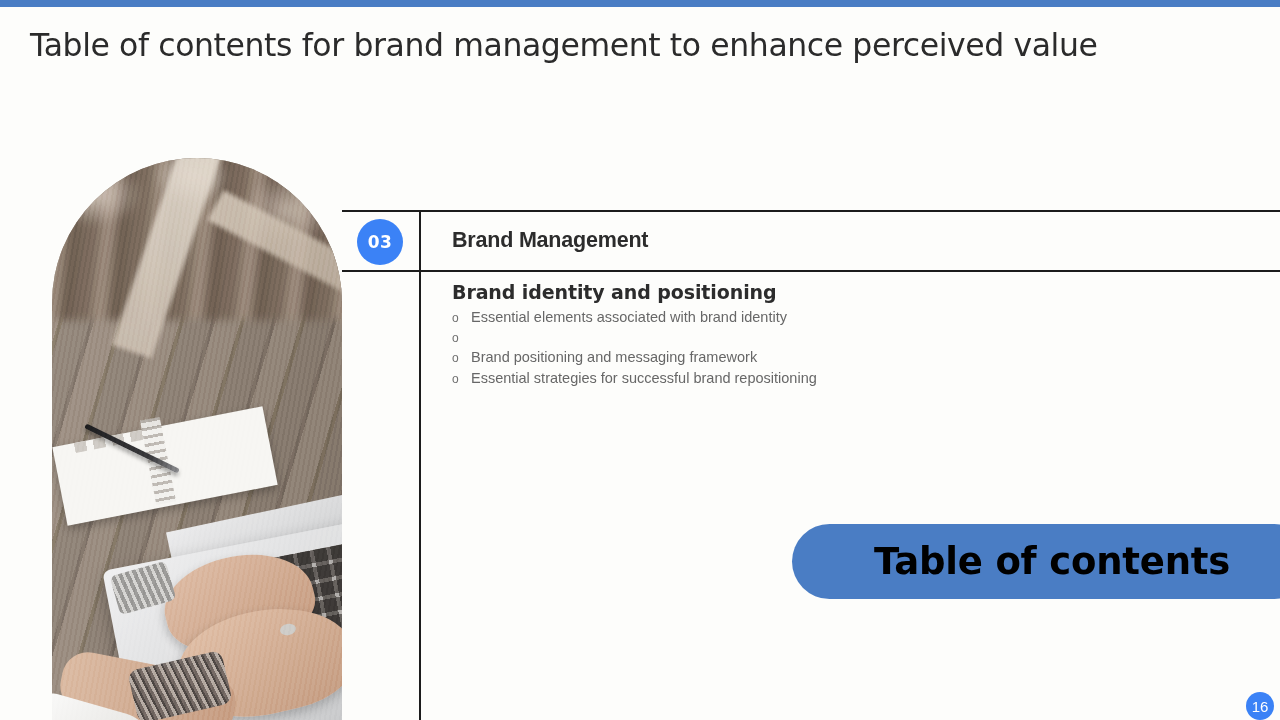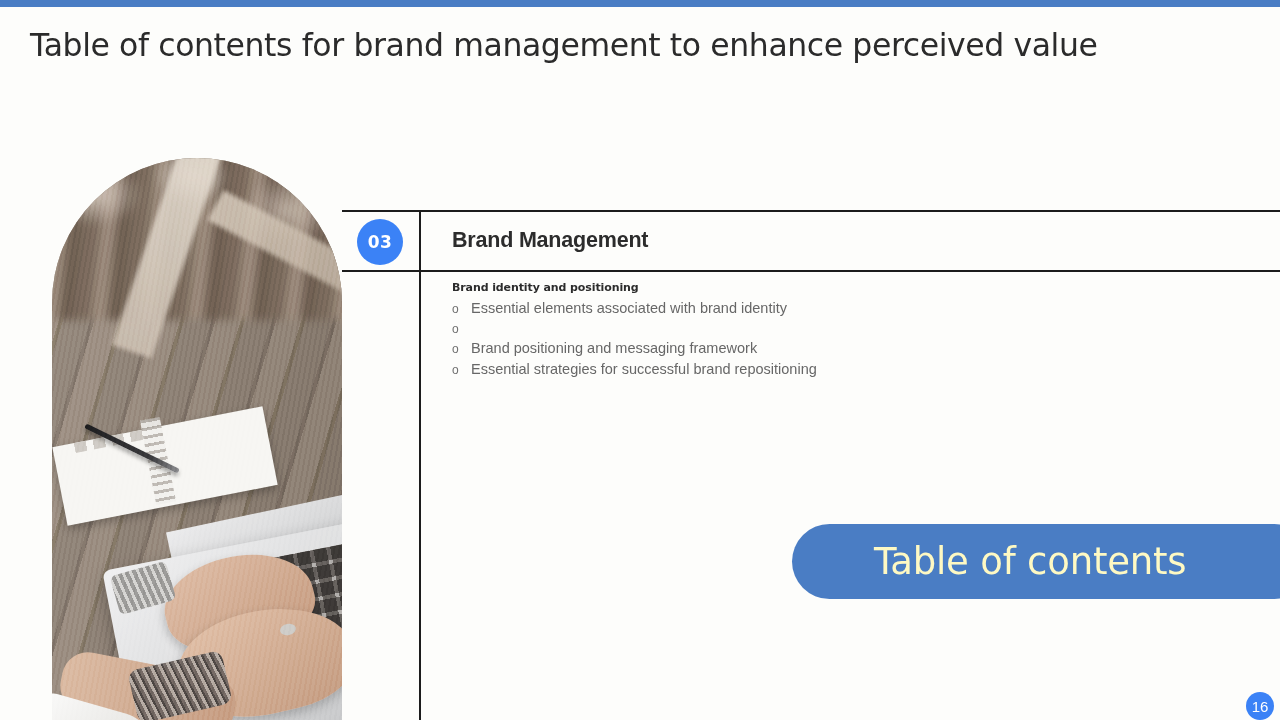--- a/index.html
+++ b/index.html
@@ -305,21 +305,21 @@
 
   
   .body-block {
     position: absolute;
     left: 452px;
     top: 281px;
     width: 600px;
   }
   .sub-heading {
     font-family: "DejaVu Sans", sans-serif;
-    font-size: 11px;
+    font-size: 19px;
     font-weight: 700;
     color: #2c2c2c;
     letter-spacing: -0.1px;
     margin-bottom: 5px;
     white-space: nowrap;
   }
   .bullet-list { list-style: none; }
   .bullet-item {
     display: flex;
     align-items: baseline;
@@ -346,22 +346,22 @@
     background: #4a7dc4;
     border-radius: 38px;
     display: flex;
     align-items: center;
     justify-content: flex-start;
     padding-left: 82px;
   }
   .cta-label {
     font-family: "DejaVu Sans", sans-serif;
     font-size: 37px;
-    font-weight: 400;
-    color: #fef9c3;
+    font-weight: 700;
+    color: #000000;
     letter-spacing: -0.2px;
     white-space: nowrap;
   }
 
   
   .page-badge {
     position: absolute;
     left: 1246px; top: 692px;
     width: 28px; height: 28px;
     border-radius: 50%;

